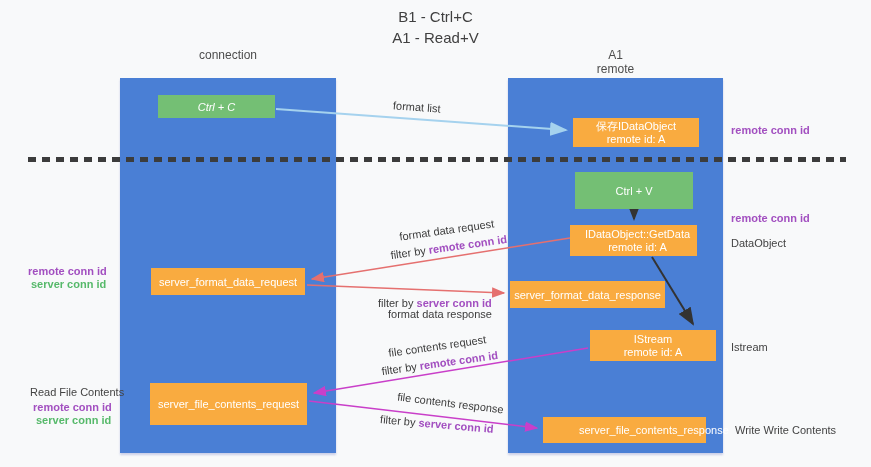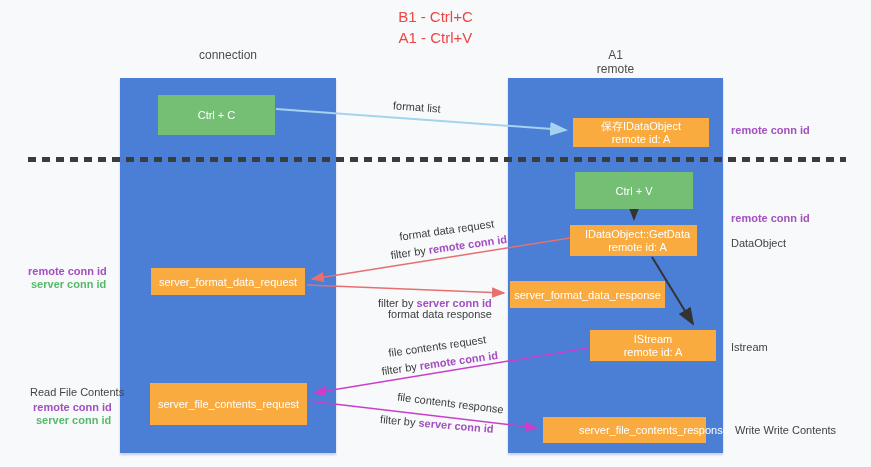--- a/index.html
+++ b/index.html
@@ -11,21 +11,21 @@
     position:relative;
     width:871px;height:467px;
     background:#f8f9fa;
     overflow:hidden;
     font-family:"Liberation Sans", sans-serif;
   }
   .abs{position:absolute;}
   .title{
     top:6px;left:0;width:100%;
     text-align:center;
-    font-size:15px;line-height:21px;color:#ef4444;
+    font-size:15px;line-height:21px;color:#404040;
   }
   .col-header{
     top:48px;text-align:center;
     font-size:12px;line-height:14px;color:#4d4d4d;
   }
   .lifeline{
     top:78px;height:375px;
     background:#4a7fd5;
     box-shadow:0 2px 2px rgba(120,130,200,.35);
   }
@@ -55,21 +55,21 @@
     pointer-events:none;
   }
 </style>
 </head>
 <body>
 
 <div class="stage">
 
   <div class="abs title">
     <div>B1 - Ctrl+C</div>
-    <div>A1 - Ctrl+V</div>
+    <div>A1 - Read+V</div>
   </div>
 
   <div class="abs col-header" style="left:120px;width:216px;">
     <div>connection</div>
   </div>
   <div class="abs col-header" style="left:508px;width:215px;">
     <div>A1</div>
     <div>remote</div>
   </div>
 
@@ -95,25 +95,25 @@
     </defs>
     <line x1="276" y1="109" x2="566" y2="130" stroke="#a5d2ee" stroke-width="2" marker-end="url(#ah-blue)"></line>
     <line x1="634" y1="199" x2="634" y2="219" stroke="#333333" stroke-width="2" marker-end="url(#ah-black)"></line>
     <line x1="652" y1="257" x2="693" y2="324" stroke="#333333" stroke-width="2" marker-end="url(#ah-black)"></line>
     <line x1="570" y1="238" x2="312" y2="279" stroke="#e5706f" stroke-width="1.5" marker-end="url(#ah-red)"></line>
     <line x1="307" y1="285" x2="504" y2="293" stroke="#e5706f" stroke-width="1.5" marker-end="url(#ah-red)"></line>
     <line x1="588" y1="348" x2="314" y2="393" stroke="#c93fc9" stroke-width="1.5" marker-end="url(#ah-mag)"></line>
     <line x1="309" y1="401" x2="537" y2="428" stroke="#c93fc9" stroke-width="1.5" marker-end="url(#ah-mag)"></line>
   </svg>
 
-  <div class="abs node green" style="left:158px;top:95px;width:117px;height:40px;">
+  <div class="abs node green" style="left:158px;top:95px;width:117px;height:23px;font-style:italic;">
     <div>Ctrl + C</div>
   </div>
 
-  <div class="abs node orange" style="left:573px;top:118px;width:136px;height:29px;">
+  <div class="abs node orange" style="left:573px;top:118px;width:126px;height:29px;">
     <div class="l2">保存IDataObject</div>
     <div class="l2">remote id: A</div>
   </div>
 
   <div class="abs node green" style="left:575px;top:172px;width:118px;height:37px;">
     <div>Ctrl + V</div>
   </div>
 
   <div class="abs node orange" style="left:570px;top:225px;width:127px;height:31px;padding-left:8px;">
     <div class="l2">IDataObject::GetData</div>

